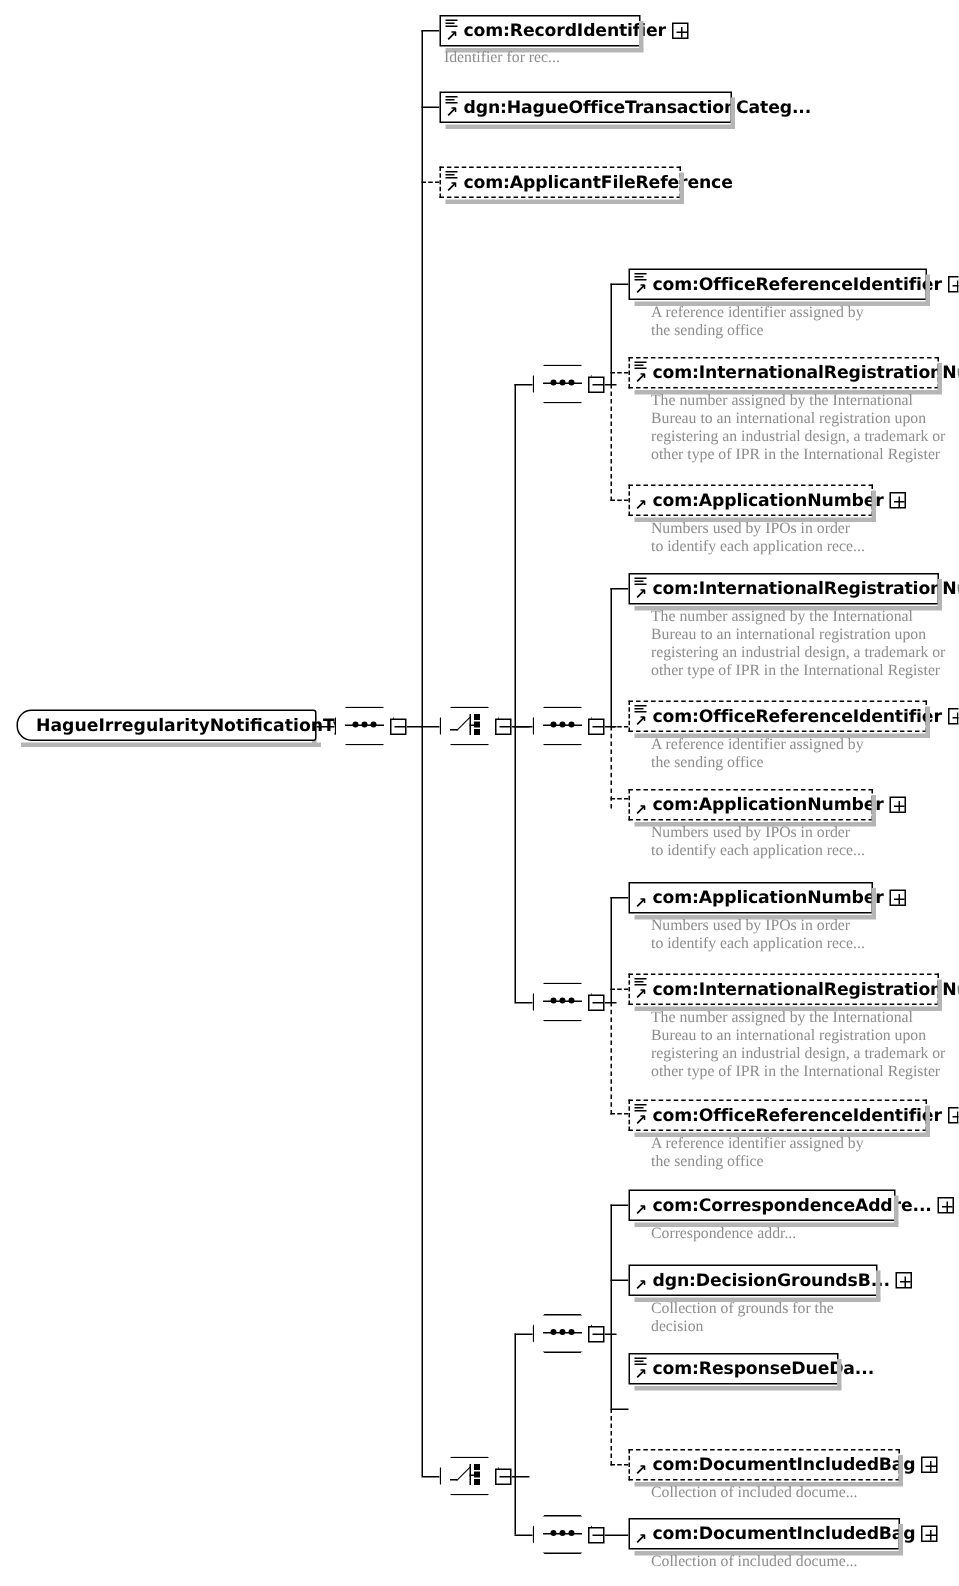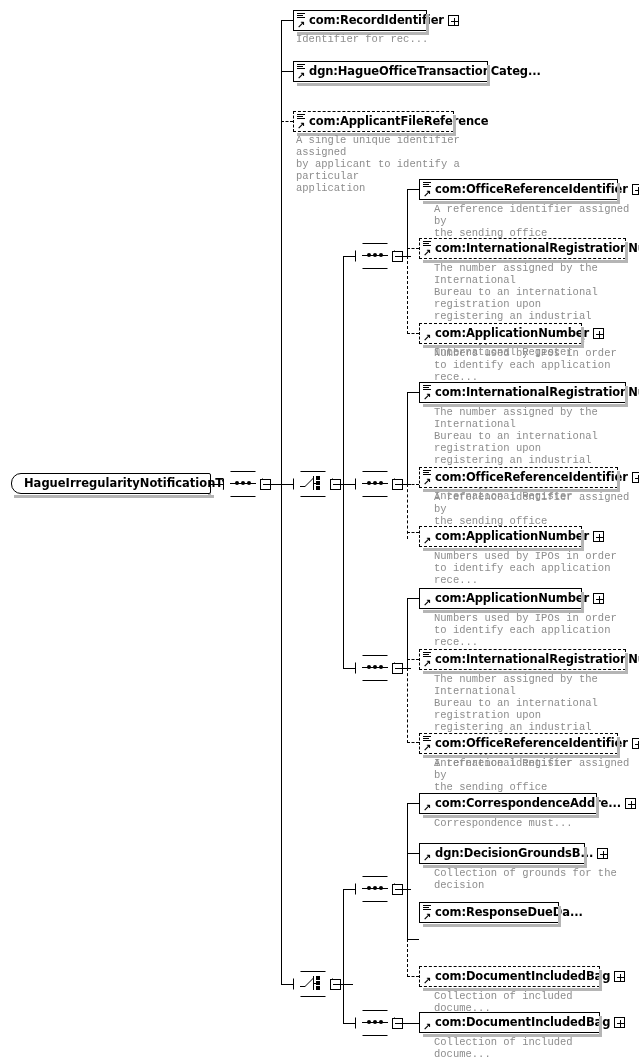--- a/index.html
+++ b/index.html
@@ -120,21 +120,21 @@
   .comp .cexpsh{
     position:absolute;left:40px;top:11px;width:11px;height:11px;background:#b5b5b5;z-index:-1;
   }
 
   
   .anno{
     position:absolute;
     font-size:10.5px;color:#8d8d8d;
     line-height:12px;
     white-space:pre-line;
-    font-family:Liberation Mono, monospace;
+    font-family:Liberation Serif, serif;
   }
 </style>
 </head>
 <body>
 
 <div id="canvas">
 
   <div>
 
     <div class="ln lnh" style="left:211px;top:484px;width:12px;"></div>
@@ -336,23 +336,20 @@
     <span class="glyphs">
       <span class="g-lines">
           <i></i>
           <i></i>
           <i></i>
         </span>
       <span class="g-arrow">↗</span>
     </span>
     <span class="nlabel">com:ApplicantFileReference</span>
   </div>
-  <div class="anno" style="left:296px;top:134px;width:200px;">A single unique identifier assigned
-by applicant to identify a particular
-application</div>
 
   <div class="node" style="left:419px;top:179px;width:199px;">
     <div class="shadow"></div>
       <div class="shadow2"></div>
     <span class="glyphs">
       <span class="g-lines">
           <i></i>
           <i></i>
           <i></i>
         </span>
@@ -494,21 +491,21 @@
   <div class="node" style="left:419px;top:793px;width:178px;">
     <div class="shadow"></div>
       <div class="shadow2"></div>
     <span class="glyphs">
 
       <span class="g-arrow">↗</span>
     </span>
     <span class="nlabel">com:CorrespondenceAddre...</span>
     <span class="expander plus" style="margin-left:auto;"></span>
   </div>
-  <div class="anno" style="left:434px;top:817px;width:200px;">Correspondence must...</div>
+  <div class="anno" style="left:434px;top:817px;width:200px;">Correspondence addr...</div>
 
   <div class="node" style="left:419px;top:843px;width:166px;">
     <div class="shadow"></div>
       <div class="shadow2"></div>
     <span class="glyphs">
 
       <span class="g-arrow">↗</span>
     </span>
     <span class="nlabel">dgn:DecisionGroundsB...</span>
     <span class="expander plus" style="margin-left:auto;"></span>

